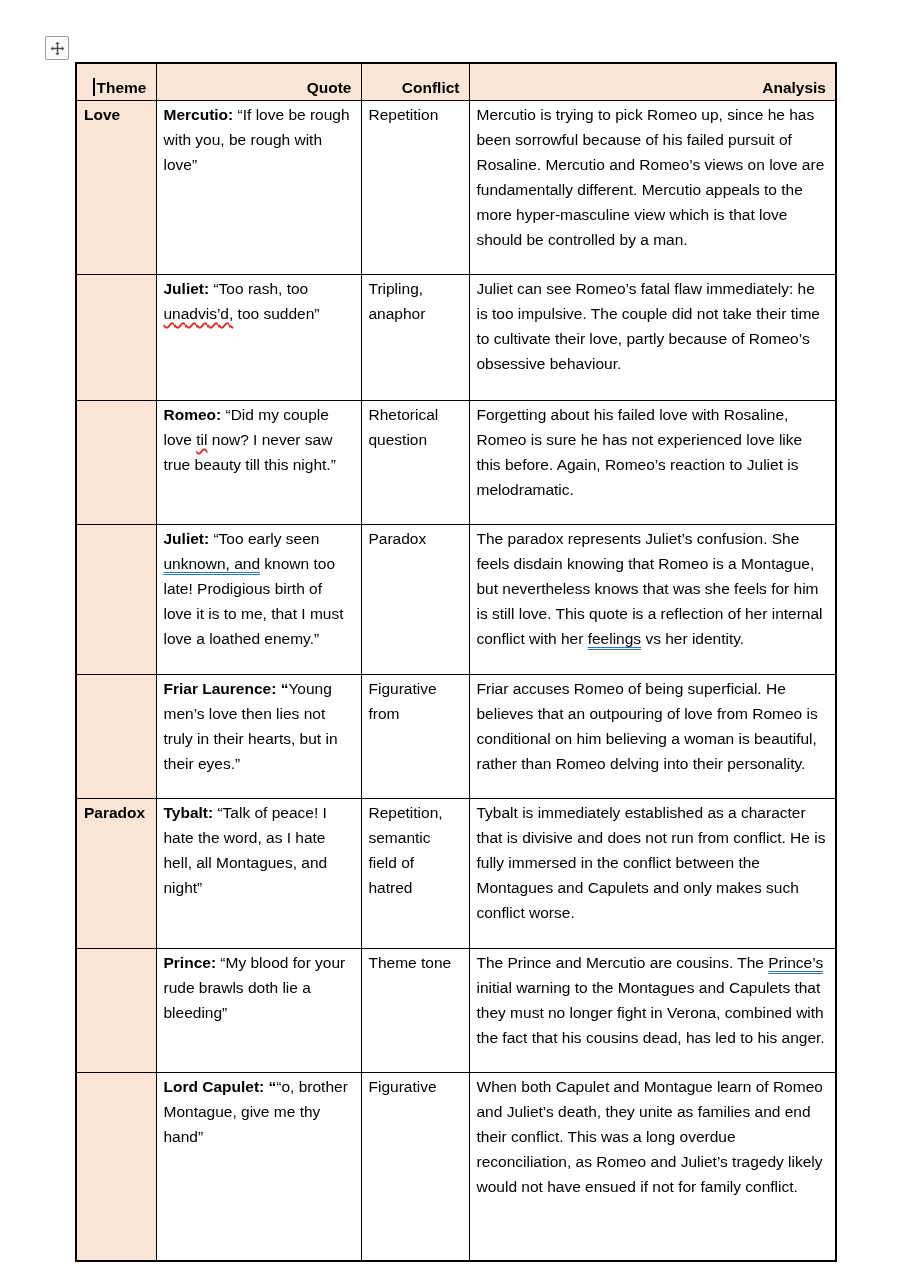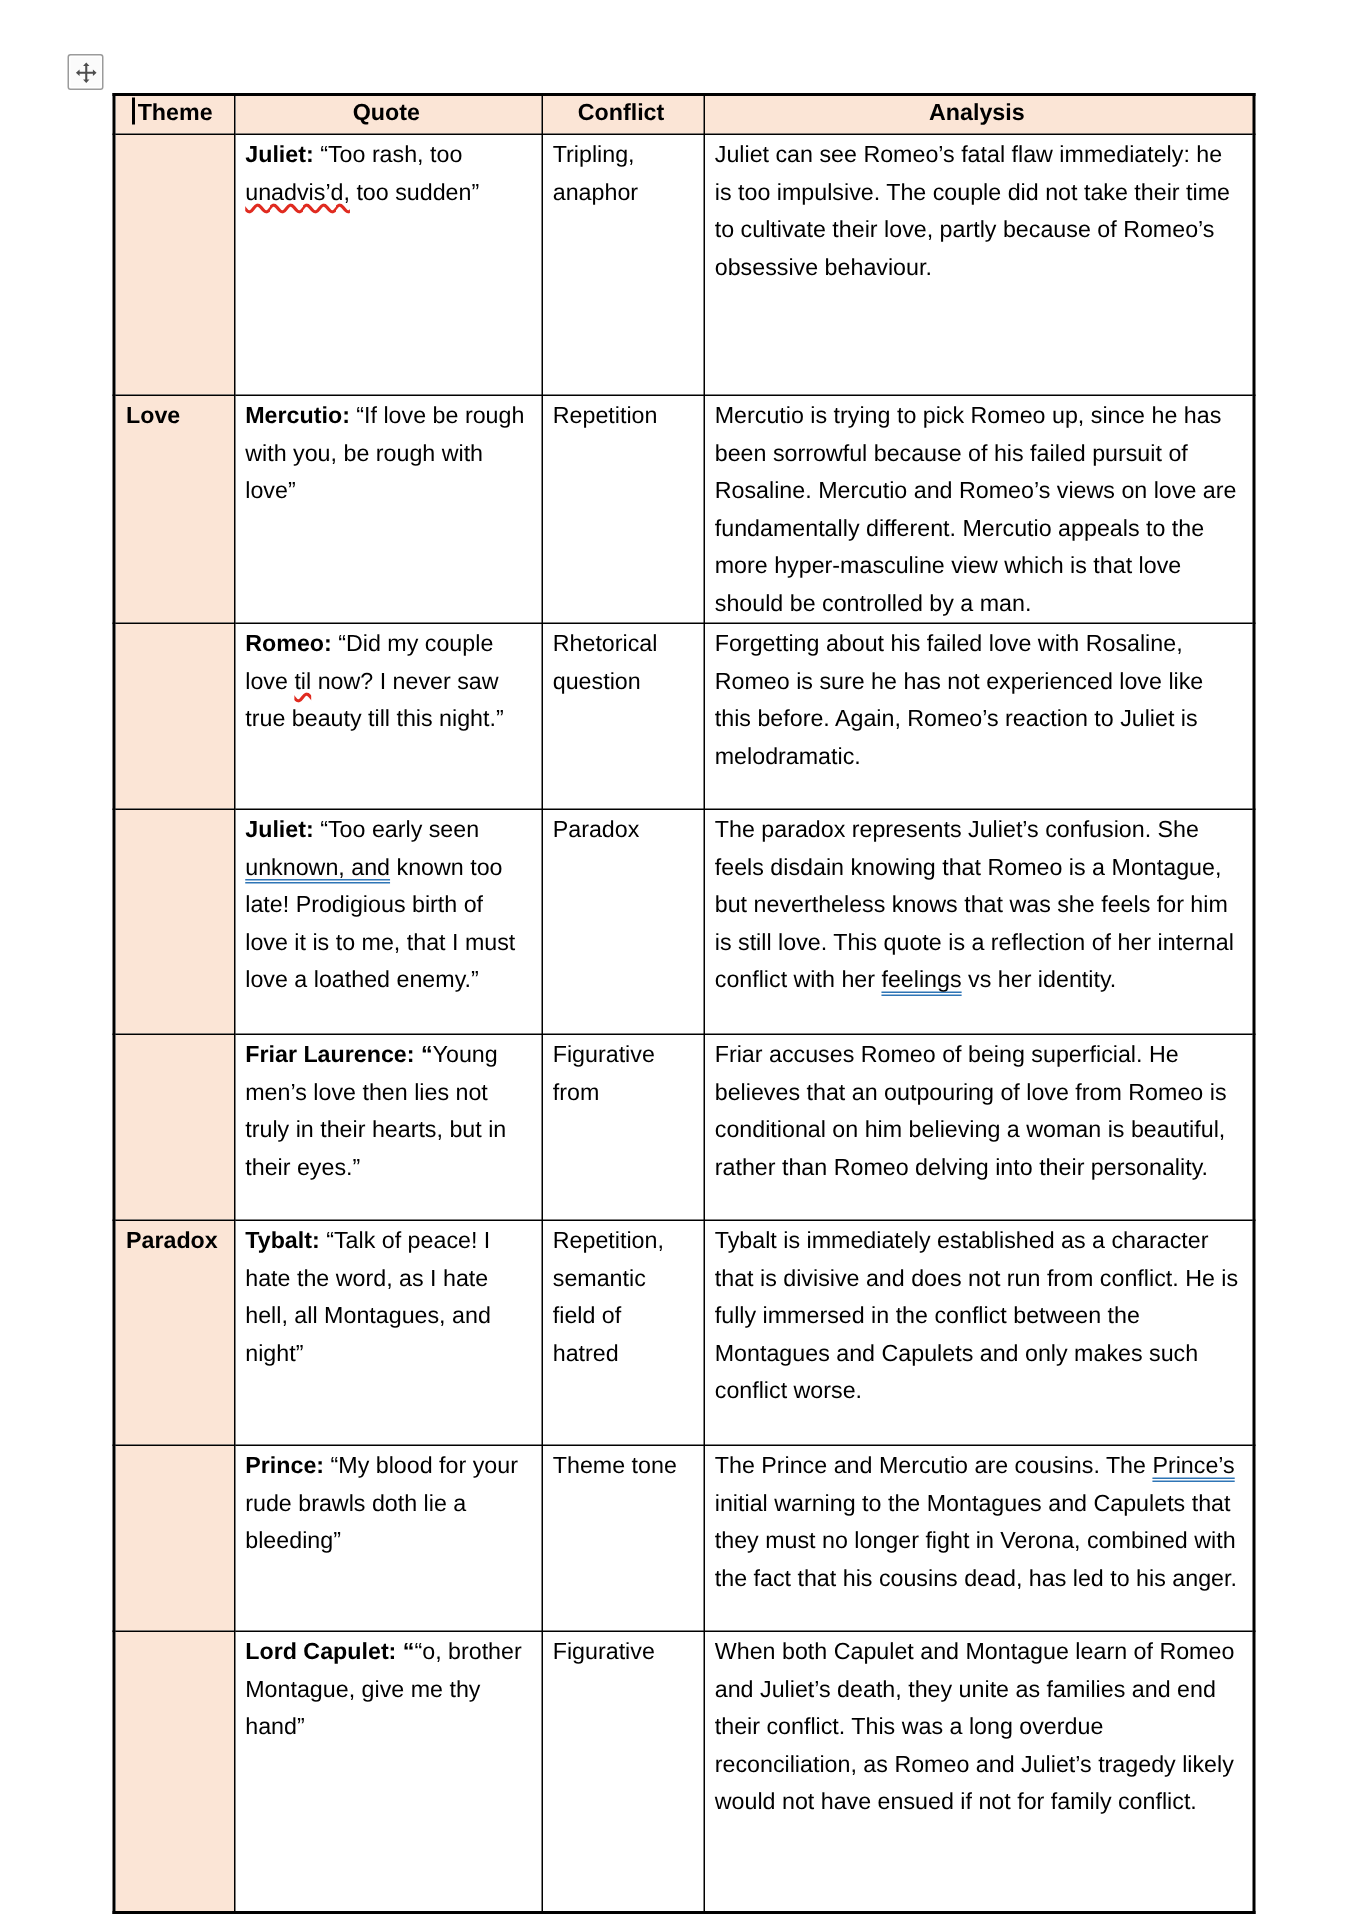--- a/index.html
+++ b/index.html
@@ -28,22 +28,22 @@
   table.doc th, table.doc td{
     border:1.5px solid #000;
     vertical-align:top;
     padding:1px 9px 0 7px;
     font-size:15.5px;line-height:25px;
     overflow:hidden;
   }
   table.doc{border:2px solid #000;}
   thead tr{height:26px;}
   table.doc th{
-    background:#fbe5d6;text-align:center;font-weight:bold;
-    padding-top:0;line-height:24px;
+    background:#fbe5d6;text-align:right;font-weight:bold;
+    padding-top:12px;line-height:24px;
   }
   td.theme-cell{background:#fbe5d6;font-weight:bold;}
   
   tbody tr:nth-child(1){height:174px;}
   tbody tr:nth-child(2){height:126px;}
   tbody tr:nth-child(3){height:124px;}
   tbody tr:nth-child(4){height:150px;}
   tbody tr:nth-child(5){height:124px;}
   tbody tr:nth-child(6){height:150px;}
   tbody tr:nth-child(7){height:124px;}
@@ -89,30 +89,30 @@
   <thead>
     <tr>
       <th><span class="cursor"></span><span>Theme</span></th>
       <th><span>Quote</span></th>
       <th><span>Conflict</span></th>
       <th><span>Analysis</span></th>
     </tr>
   </thead>
   <tbody>
       <tr>
+    <td class="theme-cell">Love</td>
+    <td class="quote-cell"><span class="b">Mercutio:</span><span> “If love be rough with you, be rough with love”</span></td>
+    <td class="technique-cell">Repetition</td>
+    <td class="analysis-cell"><span>Mercutio is trying to pick Romeo up, since he has been sorrowful because of his failed pursuit of Rosaline. Mercutio and Romeo’s views on love are fundamentally different. Mercutio appeals to the more hyper-masculine view which is that love should be controlled by a man.</span></td>
+  </tr>
+      <tr>
     <td class="theme-cell"></td>
     <td class="quote-cell"><span class="b">Juliet:</span><span> “Too rash, too </span><span class="sq">unadvis’d,</span><span> too sudden”</span></td>
     <td class="technique-cell">Tripling, anaphor</td>
     <td class="analysis-cell"><span>Juliet can see Romeo’s fatal flaw immediately: he is too impulsive. The couple did not take their time to cultivate their love, partly because of Romeo’s obsessive behaviour.</span></td>
-  </tr>
-      <tr>
-    <td class="theme-cell">Love</td>
-    <td class="quote-cell"><span class="b">Mercutio:</span><span> “If love be rough with you, be rough with love”</span></td>
-    <td class="technique-cell">Repetition</td>
-    <td class="analysis-cell"><span>Mercutio is trying to pick Romeo up, since he has been sorrowful because of his failed pursuit of Rosaline. Mercutio and Romeo’s views on love are fundamentally different. Mercutio appeals to the more hyper-masculine view which is that love should be controlled by a man.</span></td>
   </tr>
       <tr>
     <td class="theme-cell"></td>
     <td class="quote-cell"><span class="b">Romeo:</span><span> “Did my couple love </span><span class="sq">til</span><span> now? I never saw true beauty till this night.”</span></td>
     <td class="technique-cell">Rhetorical question</td>
     <td class="analysis-cell"><span>Forgetting about his failed love with Rosaline, Romeo is sure he has not experienced love like this before. Again, Romeo’s reaction to Juliet is melodramatic.</span></td>
   </tr>
       <tr>
     <td class="theme-cell"></td>
     <td class="quote-cell"><span class="b">Juliet:</span><span> “Too early seen </span><span class="ul">unknown, and</span><span> known too late! Prodigious birth of love it is to me, that I must love a loathed enemy.”</span></td>

